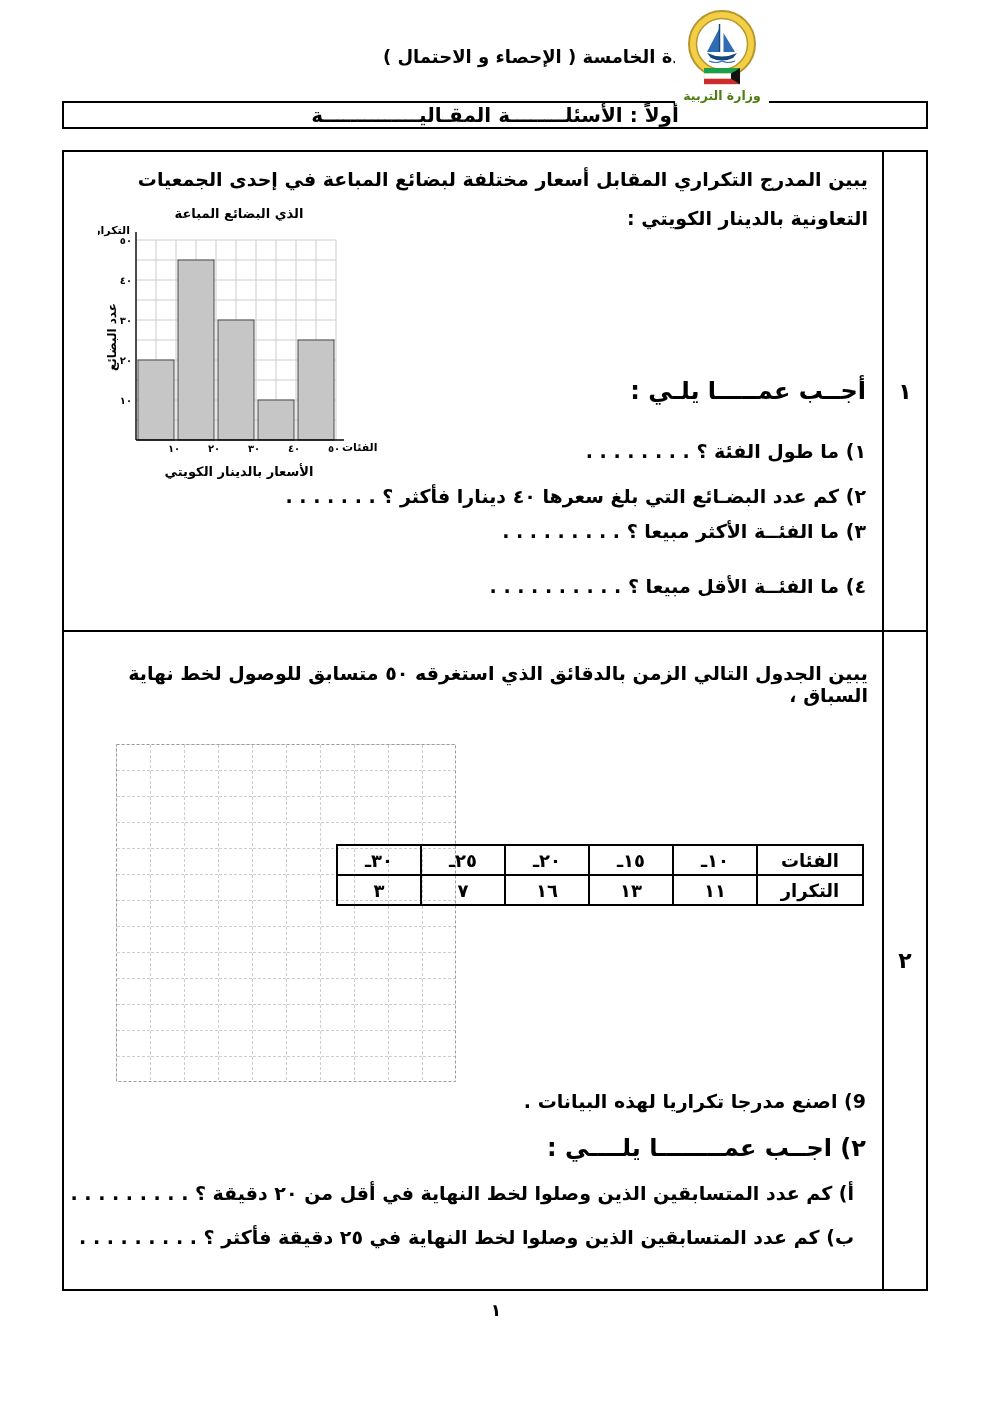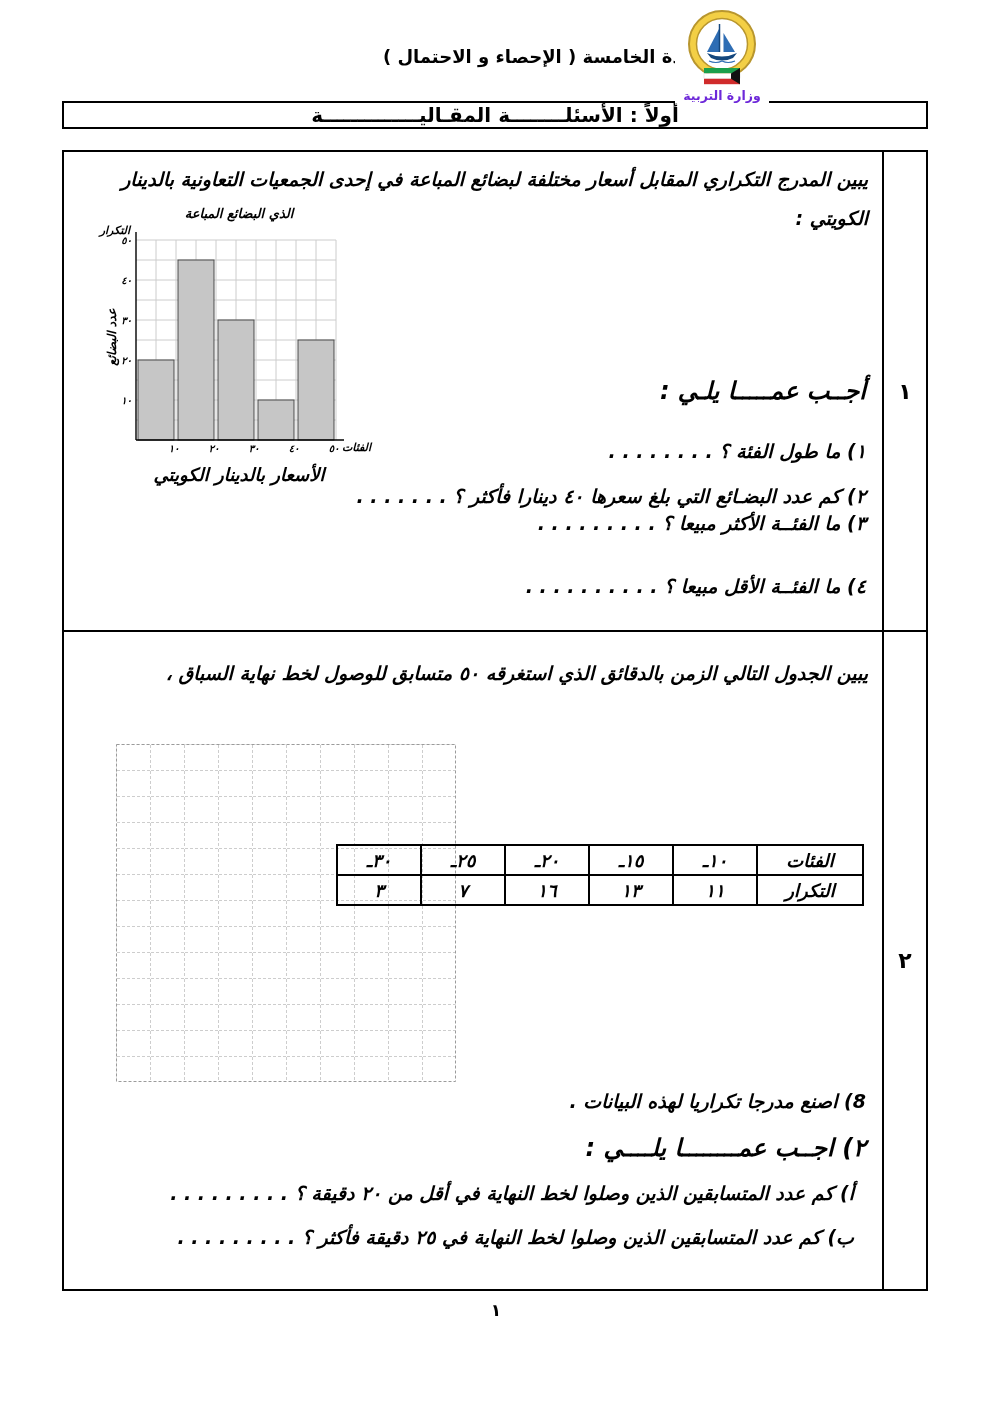--- a/index.html
+++ b/index.html
@@ -8,52 +8,52 @@
     font-family:"DejaVu Sans", sans-serif;direction:rtl;color:#000;
   }
   
   .unit-title{
     position:absolute;top:46px;left:200px;width:520px;text-align:right;
     font-size:18px;font-weight:bold;
   }
   .logo-wrap{
     position:absolute;top:8px;left:675px;width:94px;background:#fff;z-index:5;text-align:center;
   }
-  .logo-caption{font-size:12.5px;font-weight:bold;color:#6d28d9;margin-top:-2px;}
+  .logo-caption{font-size:12.5px;font-weight:bold;color:#4d7c0f;margin-top:-2px;}
   .section-bar{
     position:absolute;top:101px;left:62px;width:866px;height:28px;
     border:2px solid #000;box-sizing:border-box;display:flex;align-items:center;justify-content:center;
     font-size:20px;font-weight:bold;z-index:1;
   }
   
   .outer{
     position:absolute;top:150px;left:62px;width:866px;height:1141px;
     border:2px solid #000;box-sizing:border-box;
     display:grid;grid-template-columns:44px 1fr;grid-template-rows:480px 1fr;
   }
   .cell{box-sizing:border-box;}
   .num-cell{border-left:2px solid #000;display:flex;align-items:center;justify-content:center;
     font-size:22px;font-weight:bold;}
   .row1{border-bottom:2px solid #000;}
-  .content-cell{position:relative;font-style:italic;}
+  .content-cell{position:relative;}
   .q-line{position:absolute;right:16px;font-size:19px;font-weight:bold;white-space:nowrap;}
   .prompt{font-size:24px;}
   
   .q1-intro{position:absolute;top:8px;right:14px;left:14px;font-size:19px;font-weight:bold;
     line-height:2.05;text-align:right;}
   .chart-box{position:absolute;left:34px;top:54px;width:282px;}
   .chart-title{text-align:center;font-size:13px;font-weight:bold;height:18px;}
   .chart-box svg{display:block;direction:ltr;}
   .y-side{position:absolute;left:-46px;top:124px;width:120px;text-align:center;
     font-size:12px;font-weight:bold;transform:rotate(-90deg);}
-  .x-caption{text-align:center;font-size:18px;font-weight:bold;margin-top:0px;}
+  .x-caption{text-align:center;font-size:13px;font-weight:bold;margin-top:0px;}
   .q1-prompt{top:225px;}
   .q1-i0{top:288px;}
   .q1-i1{top:333px;margin-left:32px;}
-  .q1-i2{top:360px;}
+  .q1-i2{top:368px;}
   .q1-i3{top:423px;}
   
   .q2-intro{position:absolute;top:30px;right:14px;left:14px;font-size:19px;font-weight:bold;}
   .graph-paper{position:absolute;left:52px;top:112px;width:340px;height:338px;}
   .freq-table{position:absolute;top:212px;right:18px;border-collapse:collapse;direction:rtl;}
   .freq-table td{border:2px solid #000;text-align:center;font-size:18px;font-weight:bold;
     height:28px;width:62px;padding:0 10px;}
   .freq-table td.hdr{width:84px;}
   .q2-i0{top:458px;}
   .q2-i1{top:502px;}
@@ -185,20 +185,20 @@
         <td class="hdr">التكرار</td>
       <td>١١</td>
             <td>١٣</td>
             <td>١٦</td>
             <td>٧</td>
             <td>٣</td>
           </tr>
     </tbody>
       </table>
 
-    <div class="q-line q2-i0">8) اصنع مدرجا تكراريا لهذه البيانات .</div>
+    <div class="q-line q2-i0">9) اصنع مدرجا تكراريا لهذه البيانات .</div>
     <div class="q-line prompt q2-i1">٢) اجــب عمــــــــا يلــــي :</div>
     <div class="q-line q2-sa">أ)  كم عدد المتسابقين الذين وصلوا لخط النهاية في أقل من ٢٠ دقيقة ؟  . . . . . . . . .</div>
     <div class="q-line q2-sb">ب)  كم عدد المتسابقين الذين وصلوا لخط النهاية في ٢٥ دقيقة فأكثر ؟  . . . . . . . . .</div>
   </div>
 </div>
 
 <div class="footer-num">١</div>
 
 </body></html>

